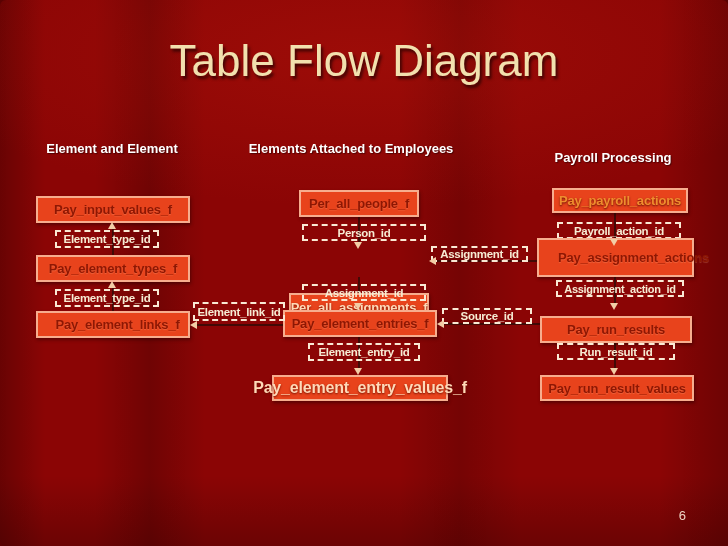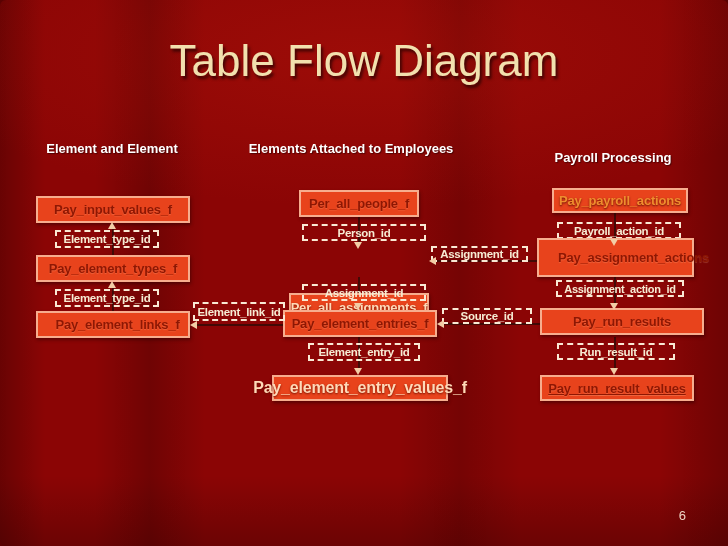--- a/index.html
+++ b/index.html
@@ -101,23 +101,23 @@
   <div class="tbox light" style="left:289px;top:249px;width:140px;height:28px;margin-top:44px;">Per_all_assignments_f</div>
   <div class="kbox" style="left:302px;top:284px;width:124px;height:17px;">Assignment_id</div>
   <div class="tbox dark" style="left:283px;top:310px;width:154px;height:27px;">Pay_element_entries_f</div>
   <div class="kbox" style="left:308px;top:343px;width:112px;height:18px;">Element_entry_id</div>
   <div class="tbox light" style="left:272px;top:375px;width:176px;height:26px;font-size:16px;">Pay_element_entry_values_f</div>
 
   <div class="tbox amber" style="left:552px;top:188px;width:136px;height:25px;">Pay_payroll_actions</div>
   <div class="kbox" style="left:557px;top:222px;width:124px;height:17px;">Payroll_action_id</div>
   <div class="tbox dark" style="left:537px;top:238px;width:157px;height:39px;padding-left:36px;">Pay_assignment_actions</div>
   <div class="kbox" style="left:556px;top:280px;width:128px;height:17px;font-size:11px;">Assignment_action_id</div>
-  <div class="tbox dark" style="left:540px;top:308px;width:164px;height:27px;">Pay_run_results</div>
+  <div class="tbox dark" style="left:540px;top:316px;width:152px;height:27px;">Pay_run_results</div>
   <div class="kbox" style="left:557px;top:343px;width:118px;height:17px;">Run_result_id</div>
-  <div class="tbox dark" style="left:540px;top:375px;width:154px;height:26px;text-decoration:underline;">Pay_run_result_values</div>
+  <div class="tbox dark" style="left:540px;top:375px;width:154px;height:26px;">Pay_run_result_values</div>
 
   <div class="kbox" style="left:193px;top:302px;width:92px;height:19px;">Element_link_id</div>
   <div class="kbox" style="left:431px;top:246px;width:97px;height:16px;">Assignment_id</div>
   <div class="kbox" style="left:442px;top:308px;width:90px;height:16px;">Source_id</div>
 
   <div class="pagenum">6</div>
 
 </div>
 
 </body></html>

